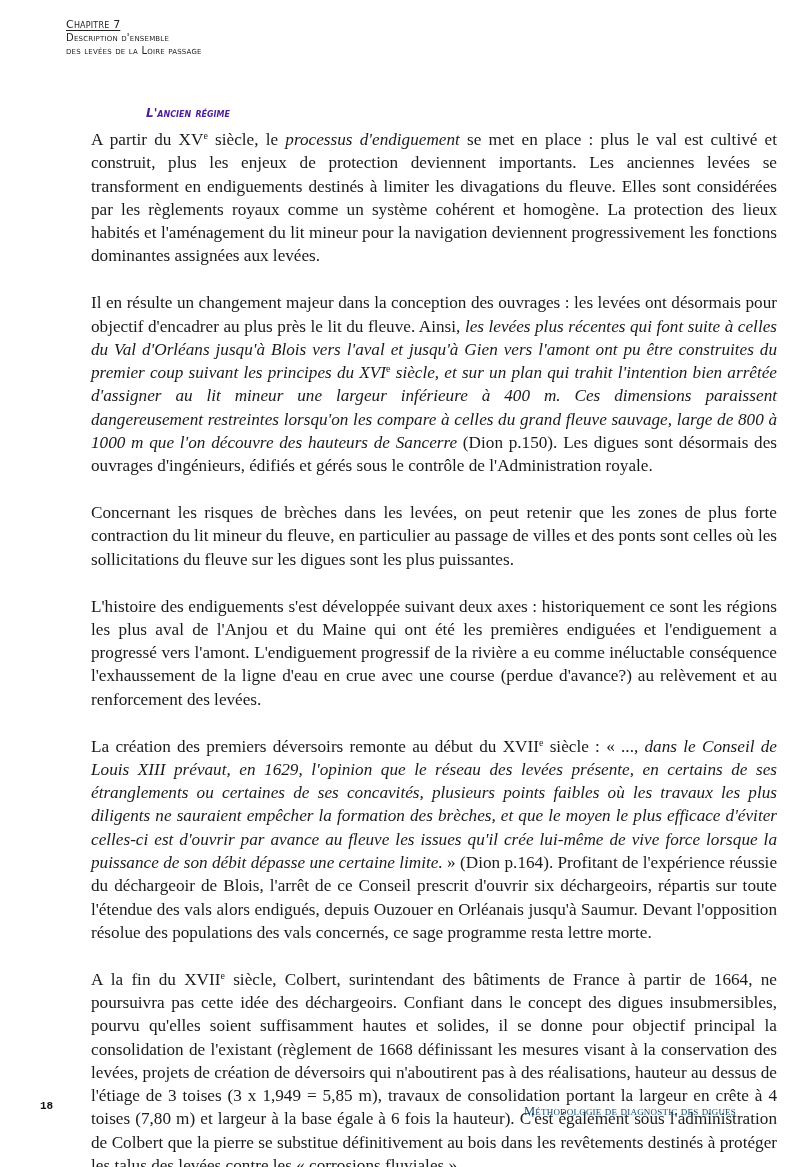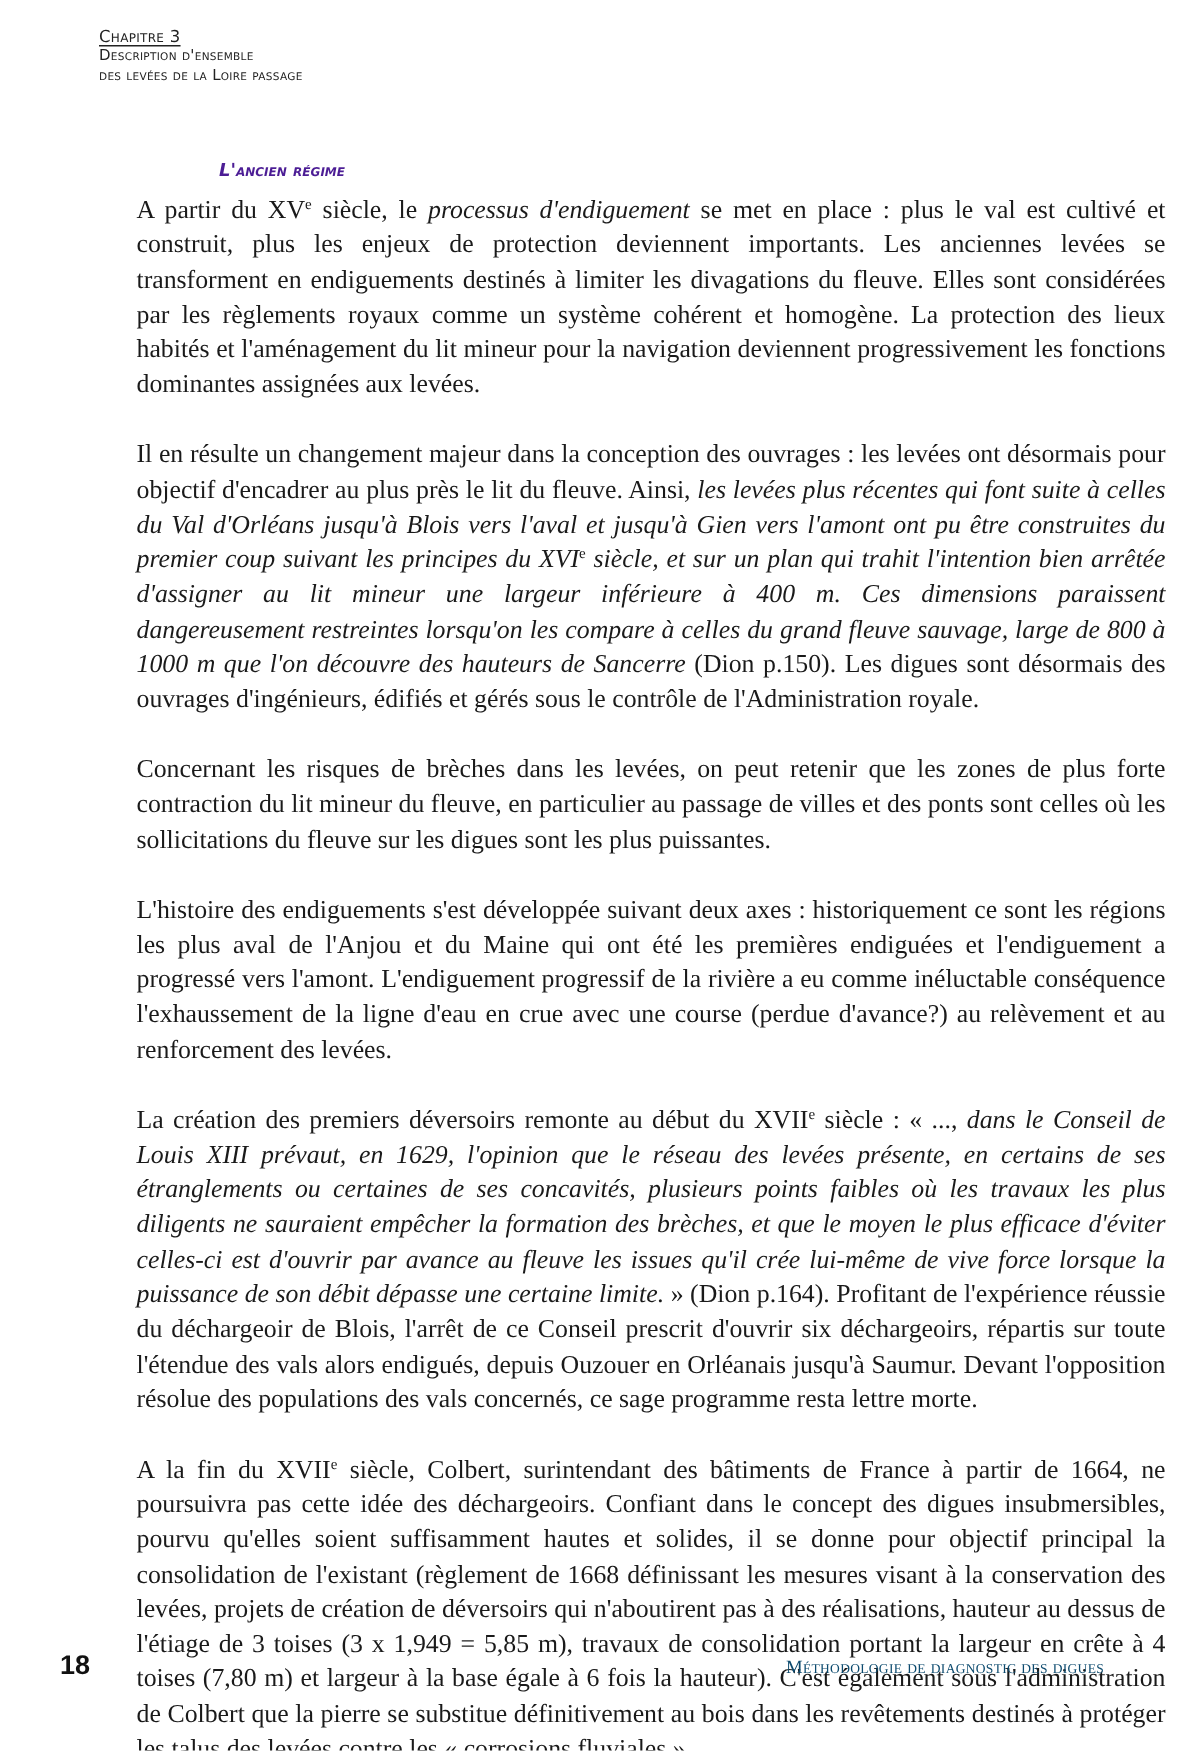--- a/index.html
+++ b/index.html
@@ -5,28 +5,28 @@
   html, body { margin: 0; padding: 0; background: #ffffff; }
   body { width: 800px; height: 1167px; position: relative; overflow: hidden; color: #1a1a1a; }
   .running-head { position: absolute; left: 66px; top: 18px; font-family: "DejaVu Sans", sans-serif; font-size: 10px; line-height: 13px; color: #222; font-variant: small-caps; letter-spacing: 0.2px; }
   .running-head .chap { text-decoration: underline; text-underline-offset: 2px; font-size: 11px; }
   .running-head div { white-space: nowrap; }
   .section-title { position: absolute; left: 146px; top: 106px; font-family: "DejaVu Sans", sans-serif; font-size: 12px; font-weight: bold; font-style: italic; font-variant: small-caps; color: #4c1d95; }
   .body-text { position: absolute; left: 91px; top: 128px; width: 686px; font-family: "Liberation Serif", serif; font-size: 17.2px; line-height: 23.3px; text-align: justify; color: #1a1a1a; }
   .body-text p { margin: 0 0 23.5px 0; }
   .body-text i { }
   sup { font-size: 10px; line-height: 0; vertical-align: 6px; }
-  .footer-page { position: absolute; left: 40px; top: 1100px; font-family: Liberation Sans, sans-serif; font-weight: bold; font-size: 18px; color: #111; }
+  .footer-page { position: absolute; left: 40px; top: 1100px; font-family: Liberation Mono, monospace; font-weight: bold; font-size: 11px; color: #111; }
   .footer-title { position: absolute; right: 64px; top: 1104px; font-family: "Liberation Serif", serif; font-size: 12.5px; font-variant: small-caps; color: #0c4a6e; letter-spacing: 0.2px; }
 </style>
 </head>
 <body>
 
 <div class="running-head">
-  <div class="chap">Chapitre 3</div>
+  <div class="chap">Chapitre 7</div>
   <div>Description d'ensemble</div>
   <div>des levées de la Loire passage</div>
 </div>
 
 <div class="section-title">L'ancien régime</div>
 
 <div class="body-text">
   <p><span>A partir du XV</span><sup>e</sup><span> siècle, le </span><i>processus d'endiguement</i><span> se met en place : plus le val est cultivé et construit, plus les enjeux de protection deviennent importants. Les anciennes levées se transforment en endiguements destinés à limiter les divagations du fleuve. Elles sont considérées par les règlements royaux comme un système cohérent et homogène. La protection des lieux habités et l'aménagement du lit mineur pour la navigation deviennent progressivement les fonctions dominantes assignées aux levées.</span></p>
   <p><span>Il en résulte un changement majeur dans la conception des ouvrages : les levées ont désormais pour objectif d'encadrer au plus près le lit du fleuve. Ainsi, </span><i>les levées plus récentes qui font suite à celles du Val d'Orléans jusqu'à Blois vers l'aval et jusqu'à Gien vers l'amont ont pu être construites du premier coup suivant les principes du XVI</i><sup>e</sup><i> siècle, et sur un plan qui trahit l'intention bien arrêtée d'assigner au lit mineur une largeur inférieure à 400 m. Ces dimensions paraissent dangereusement restreintes lorsqu'on les compare à celles du grand fleuve sauvage, large de 800 à 1000 m que l'on découvre des hauteurs de Sancerre</i><span> (Dion p.150). Les digues sont désormais des ouvrages d'ingénieurs, édifiés et gérés sous le contrôle de l'Administration royale.</span></p>
   <p><span>Concernant les risques de brèches dans les levées, on peut retenir que les zones de plus forte contraction du lit mineur du fleuve, en particulier au passage de villes et des ponts sont celles où les sollicitations du fleuve sur les digues sont les plus puissantes.</span></p>

